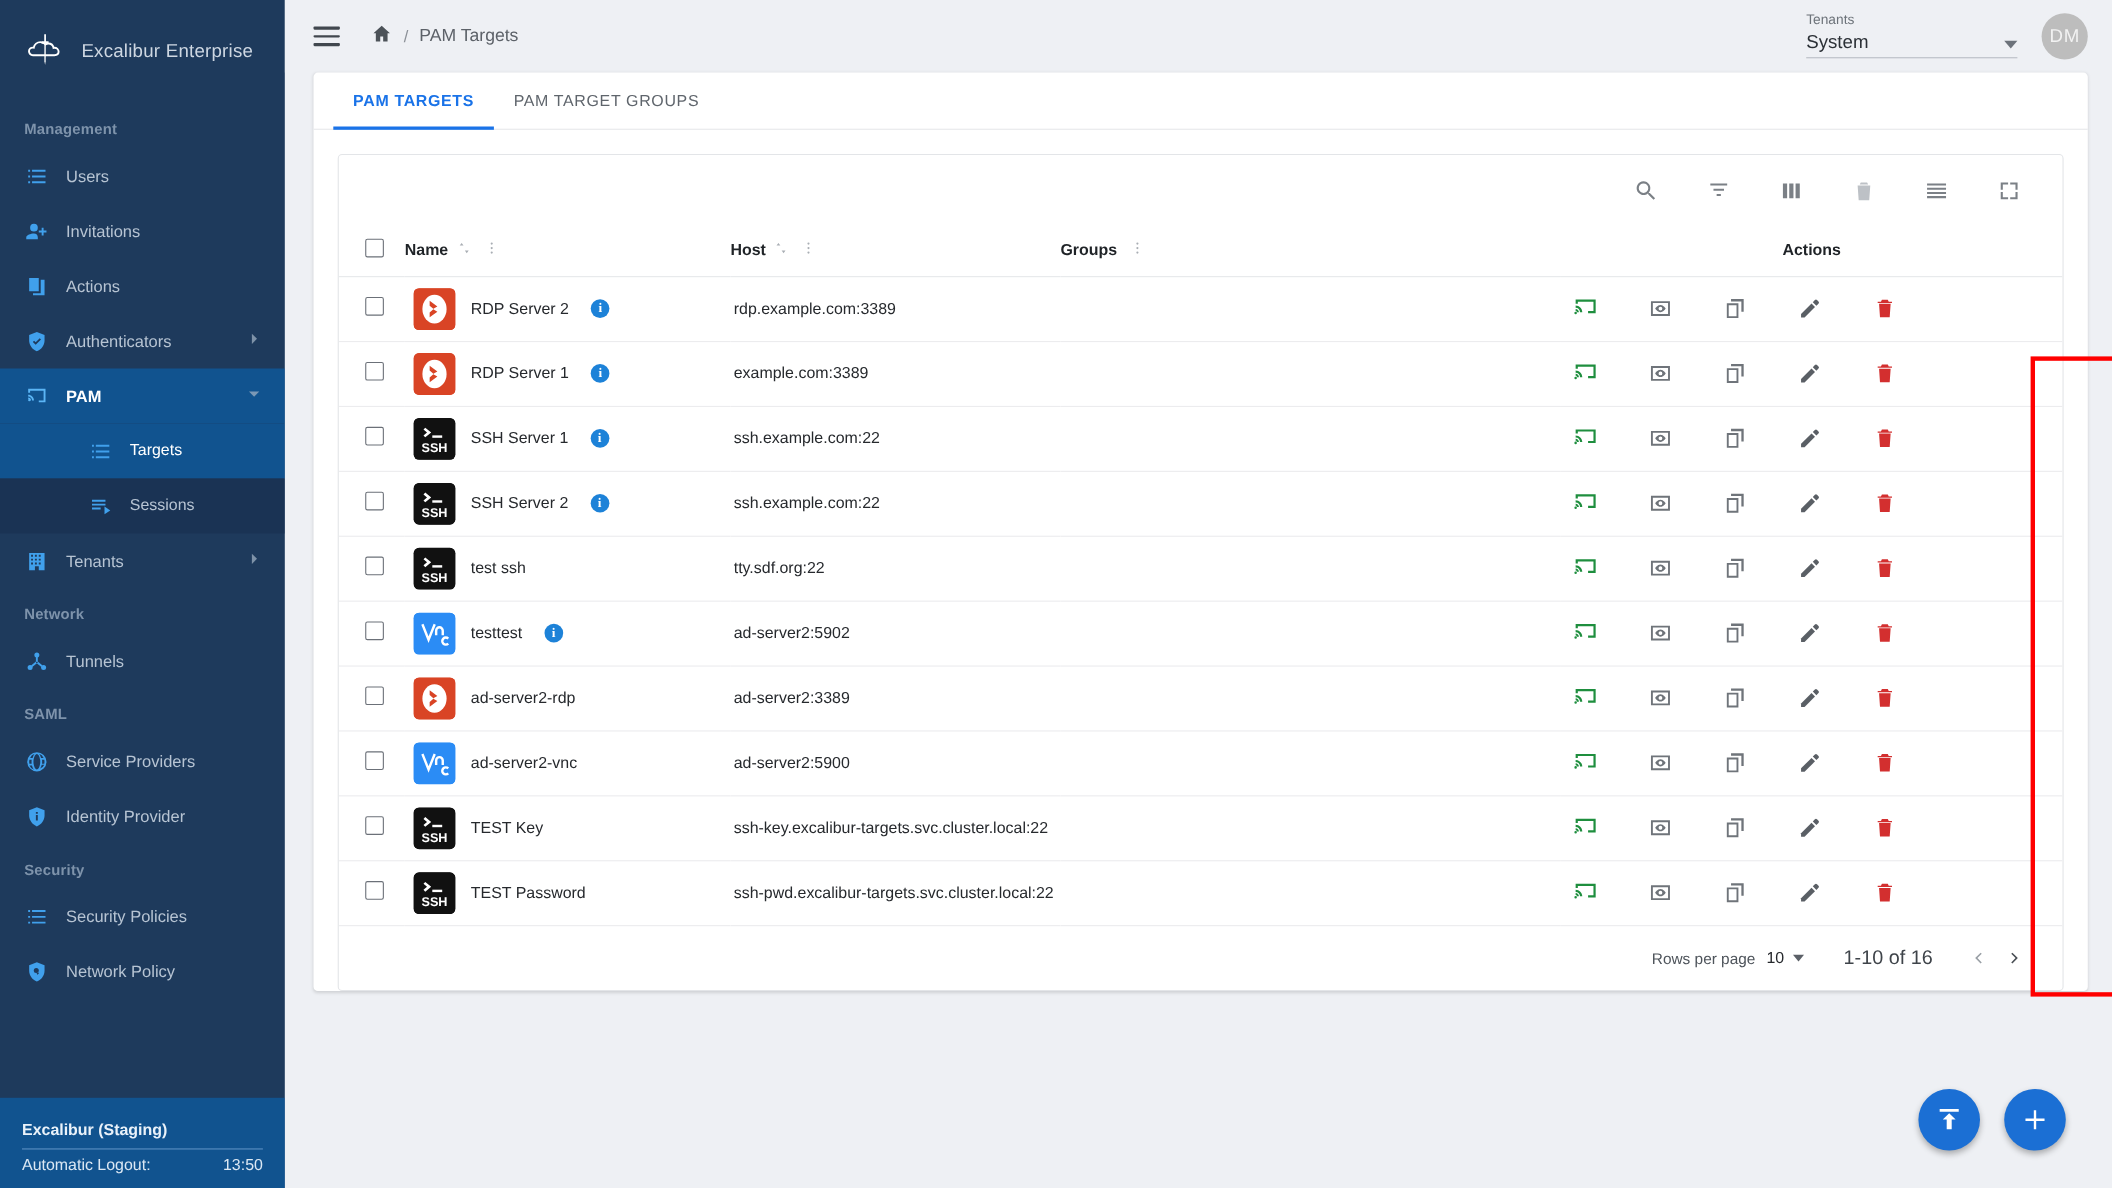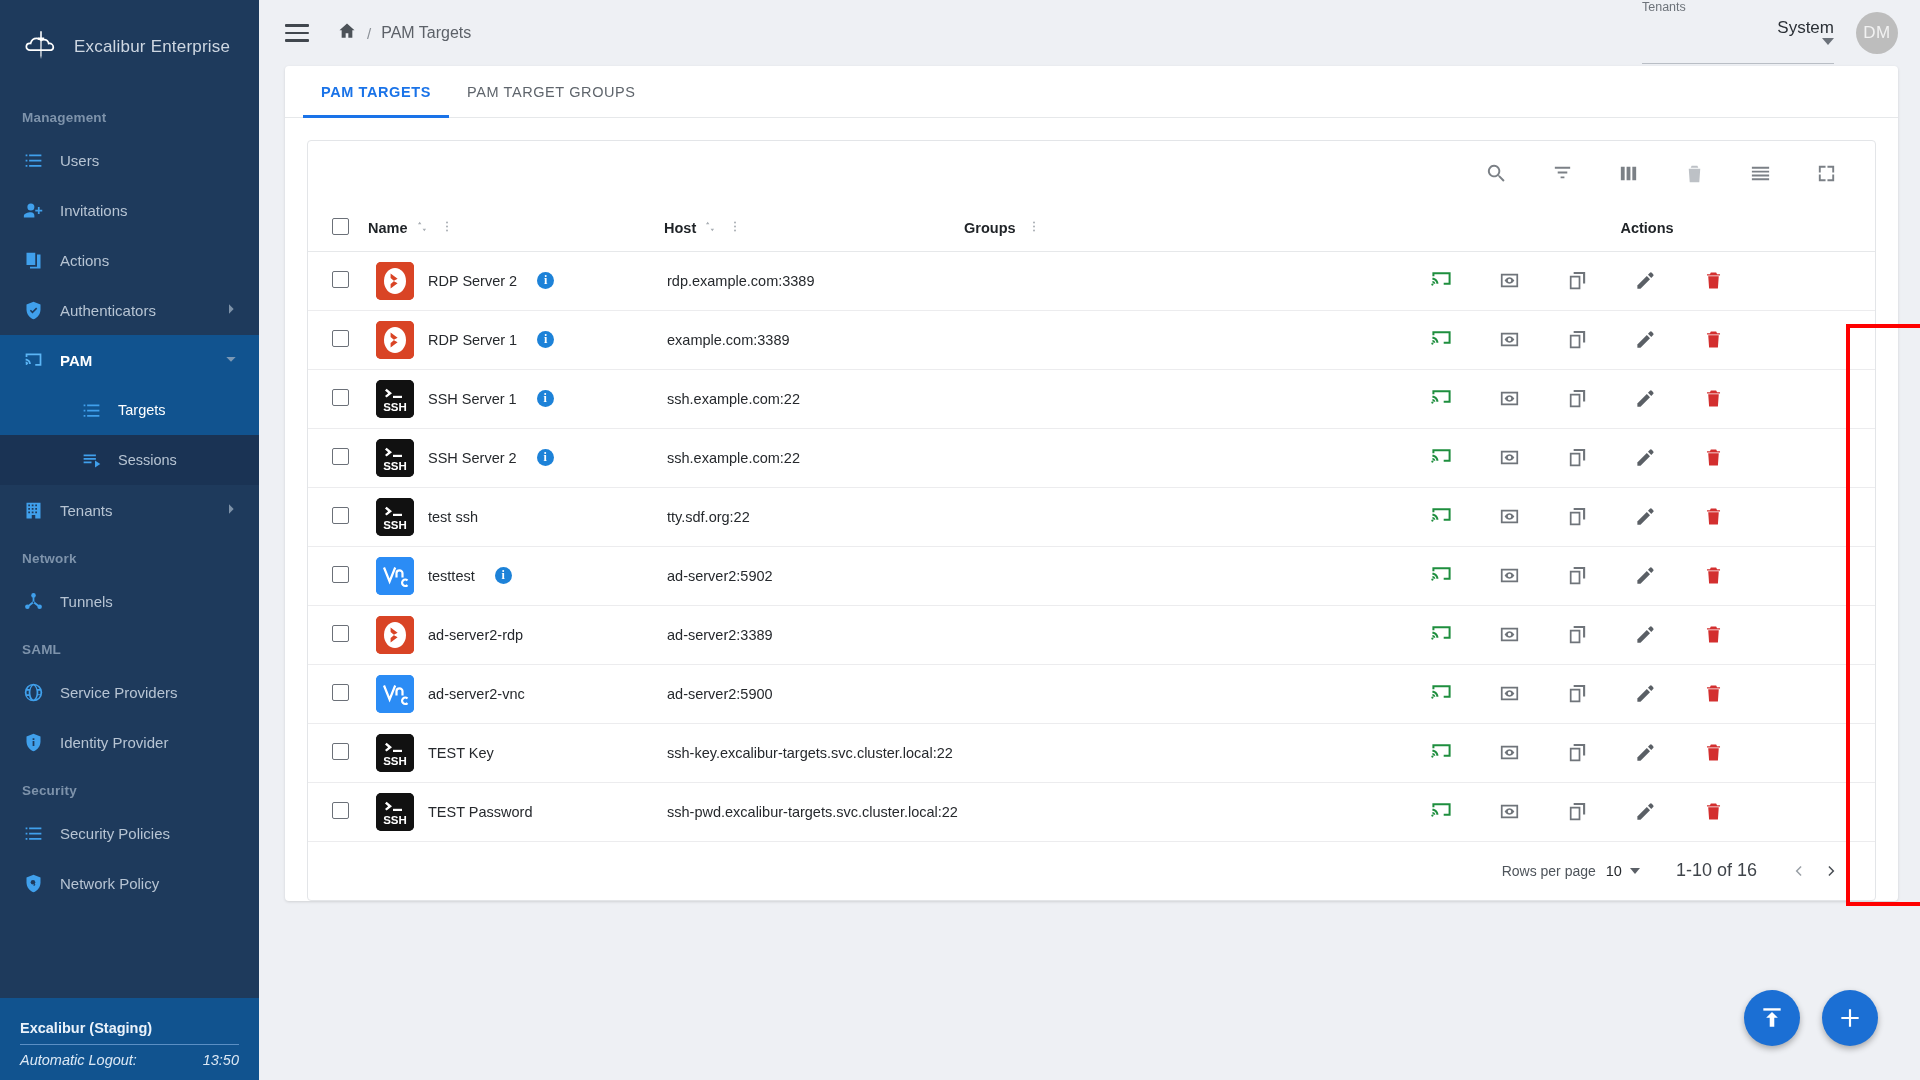--- a/index.html
+++ b/index.html
@@ -45,39 +45,39 @@
   .nav-item.sub.current { background: #1a3354; }
   .nav-item .chev { margin-left: auto; margin-right: 20px; opacity: .75; }
   .nav-item .chev svg { width: 16px; height: 16px; fill: #9fb0c2; }
 
   .side-footer {
     background: #11538f; color: #eaf2fa;
     padding: 22px 20px 12px 20px;
   }
   .side-footer .env { font-size: 14.5px; font-weight: bold; padding-bottom: 8px; }
   .side-footer .divider { height: 1px; background: #5b8fc4; margin-bottom: 7px; }
-  .side-footer .logout { display: flex; justify-content: space-between; font-size: 14.5px; color: #dce8f4; font-style: italic; }
+  .side-footer .logout { display: flex; justify-content: space-between; font-size: 14.5px; color: #dce8f4; }
 
   
   .main { flex: 1; display: flex; flex-direction: column; height: 1080px; position: relative; background:#eef0f4; }
 
   .topbar {
     height: 66px; background: #eef0f4;
     display: flex; align-items: center; padding: 0 22px 0 26px;
   }
   .hamburger { width: 24px; height: 18px; display:flex; flex-direction:column; justify-content:space-between; cursor:pointer; }
   .hamburger i { display:block; height:2.6px; background:#41474e; border-radius:1px; }
   .crumbs { display: flex; align-items: center; gap: 10px; margin-left: 28px; }
   .crumbs svg { width: 20px; height: 20px; fill: #4c5258; }
   .crumb-sep { color: #8b9097; font-size: 15px; }
   .crumb-text { color: #5c6view; color:#5c6168; font-size: 16px; }
   .top-right { margin-left: auto; display: flex; align-items: center; gap: 22px; }
   .tenant-field { width: 192px; position: relative; padding-bottom: 2px; }
   .tenant-label { font-size: 12.5px; color: #6d737a; margin-bottom: 4px; }
-  .tenant-row { display:flex; align-items:flex-end; justify-content:space-between; border-bottom: 1px solid #b9bec5; padding-bottom: 13px; flex-direction: column; }
+  .tenant-row { display:flex; align-items:flex-end; justify-content:space-between; border-bottom: 1px solid #b9bec5; padding-bottom: 3px; }
   .tenant-value { font-size: 17px; color: #2b3036; }
   .caret { width: 0; height: 0; border-left: 6px solid transparent; border-right: 6px solid transparent; border-top: 7px solid #6c727a; margin-bottom: 5px; }
   .avatar {
     width: 42px; height: 42px; border-radius: 50%; background: #bdbdbd;
     color: #f2f2f2; display:flex; align-items:center; justify-content:center;
     font-size: 17px; letter-spacing: .5px;
   }
 
   .content { flex: 1; padding: 0 22px 0 26px; position: relative; }
   .panel {

